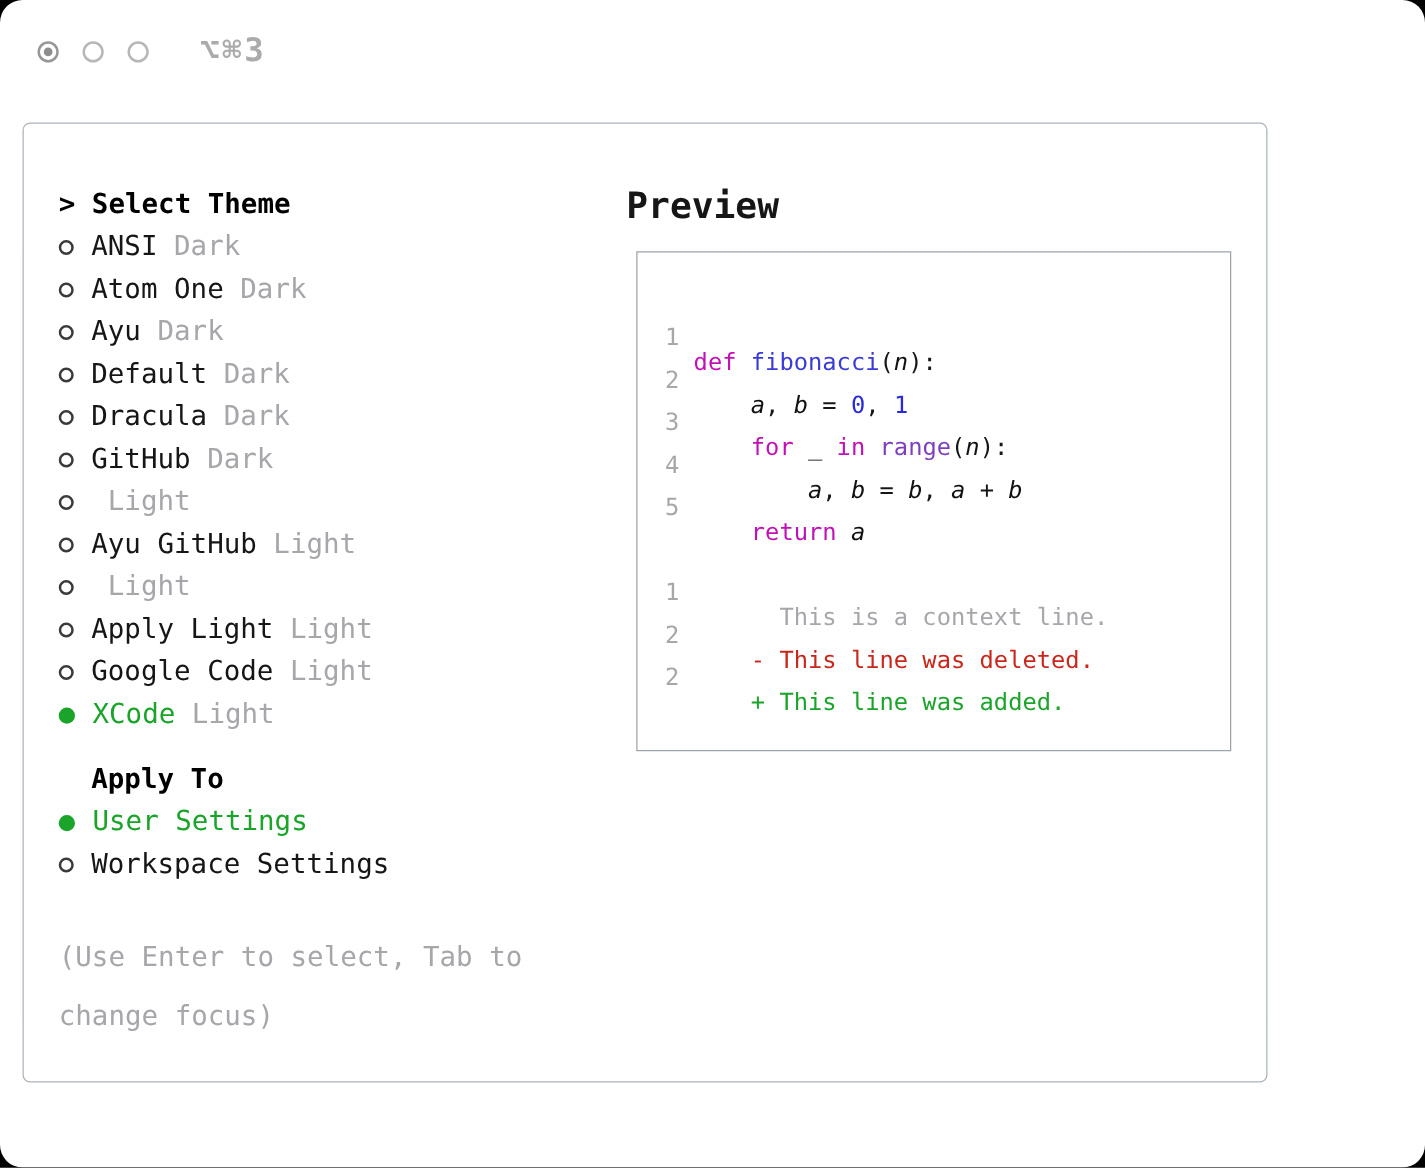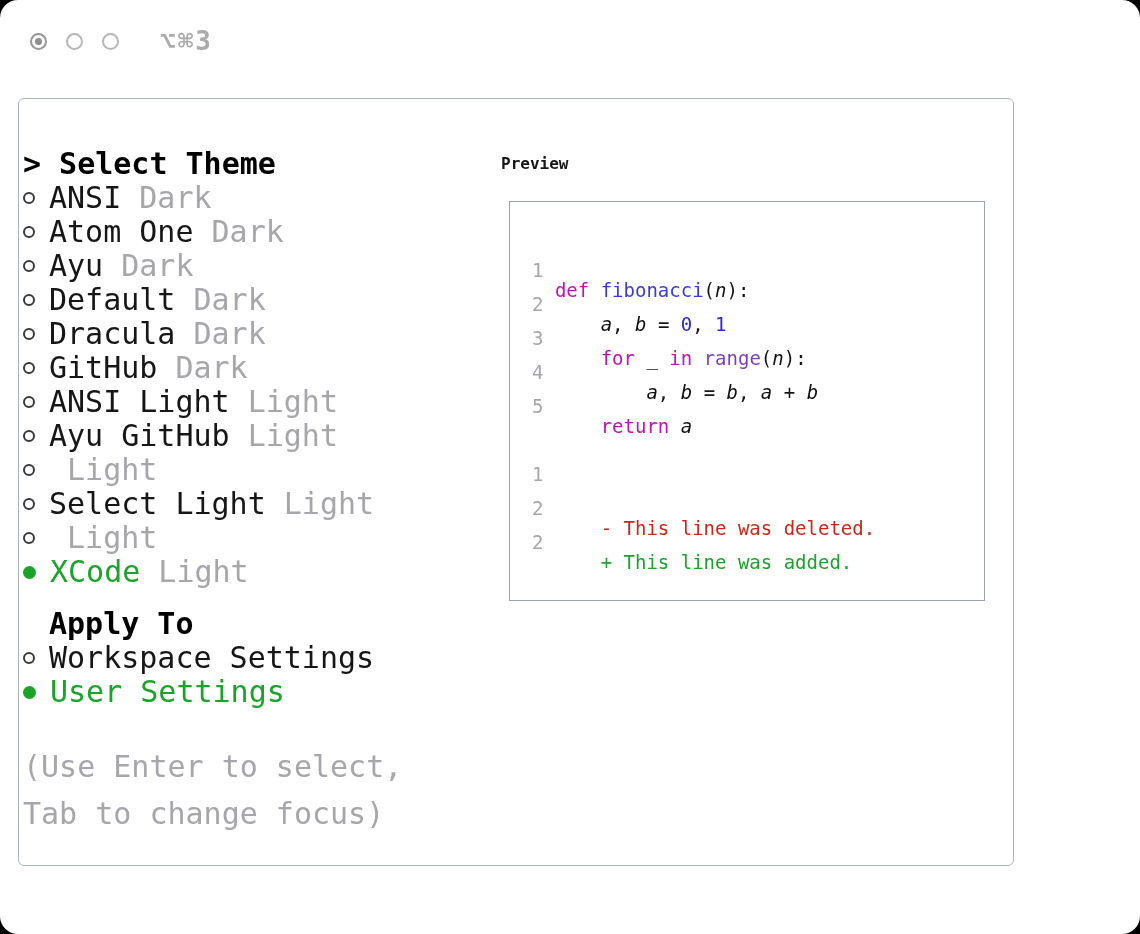--- a/index.html
+++ b/index.html
@@ -19,33 +19,33 @@
   .dot{width:17px;height:17px;border-radius:50%;border:2px solid #b7b7b7;box-sizing:border-box;
        display:inline-flex;align-items:center;justify-content:center;background:#fff;cursor:default;}
   .dot.active{border-color:#979797;}
   .dot-inner{width:7px;height:7px;border-radius:50%;background:#8e8e8e;}
   .shortcut{margin-left:22px;color:var(--c-titlebar);font-size:26px;font-weight:700;letter-spacing:2px;}
   
   .main-box{
     position:absolute; left:18px; top:98px; width:996px; height:768px;
     border:1.5px solid var(--c-border); border-radius:6px; background:#fff; box-sizing:border-box;
   }
-  .left-col{position:absolute; left:4px; top:48px; font-size:30px; line-height:34px;}
+  .left-col{position:absolute; left:28px; top:48px; font-size:22px; line-height:34px;}
   .section-title{font-weight:700; color:#000; height:34px; white-space:pre;}
   .item{height:34px; display:flex; align-items:center; cursor:pointer; white-space:pre;}
   .radio{width:12px;height:12px;border-radius:50%;border:2px solid #3a3a3a;box-sizing:border-box;
          margin-right:14px;flex:none;background:transparent;}
   .item.selected .radio{width:13px;height:13px;border:none;background:var(--c-green);}
   .item-name{color:var(--c-text);}
   .item.selected .item-name{color:var(--c-green);}
   .item-variant{color:var(--c-muted); white-space:pre;}
   .apply-title{margin-top:18px; padding-left:26px;}
   .hint{margin-top:34px; color:var(--c-muted); width:420px; line-height:47px;}
   
-  .preview-title{position:absolute; left:482px; top:48px; font-size:16px; line-height:34px; font-weight:700;}
+  .preview-title{position:absolute; left:482px; top:48px; font-size:29px; line-height:34px; font-weight:700;}
   .preview-box{
     position:absolute; left:490px; top:102px; width:476px; height:400px;
     border:1.5px solid var(--c-border2); box-sizing:border-box; background:#fff;
     font-size:19px; line-height:34px;
   }
   .code-area{padding:51px 0 0 22px;}
   .pline{height:34px; display:flex; white-space:pre;}
   .ln{color:var(--c-muted); display:inline-block; width:1ch; text-align:right; margin-right:1ch; flex:none;}
   .code{white-space:pre;margin-top:20px;}
   .diff-lines{margin-top:34px;}
@@ -95,51 +95,51 @@
 
   <div class="item">
     <span class="radio"></span><span class="item-name">Dracula</span><span class="item-variant"> Dark</span>
   </div>
 
   <div class="item">
     <span class="radio"></span><span class="item-name">GitHub</span><span class="item-variant"> Dark</span>
   </div>
 
   <div class="item">
-    <span class="radio"></span><span class="item-name">ANSI Light</span><span class="item-variant"> Light</span>
+    <span class="radio"></span><span class="item-variant"> Light</span>
   </div>
 
   <div class="item">
     <span class="radio"></span><span class="item-name">Ayu GitHub</span><span class="item-variant"> Light</span>
   </div>
 
   <div class="item">
     <span class="radio"></span><span class="item-variant"> Light</span>
   </div>
 
   <div class="item">
-    <span class="radio"></span><span class="item-name">Select Light</span><span class="item-variant"> Light</span>
+    <span class="radio"></span><span class="item-name">Apply Light</span><span class="item-variant"> Light</span>
   </div>
 
   <div class="item">
-    <span class="radio"></span><span class="item-variant"> Light</span>
+    <span class="radio"></span><span class="item-name">Google Code</span><span class="item-variant"> Light</span>
   </div>
 
   <div class="item selected">
     <span class="radio"></span><span class="item-name">XCode</span><span class="item-variant"> Light</span>
   </div>
 </div>
       <div class="section-title apply-title">Apply To</div>
       <div id="apply-list">
+  <div class="item selected">
+    <span class="radio"></span><span class="item-name">User Settings</span><span class="item-variant"></span>
+  </div>
+
   <div class="item">
     <span class="radio"></span><span class="item-name">Workspace Settings</span><span class="item-variant"></span>
-  </div>
-
-  <div class="item selected">
-    <span class="radio"></span><span class="item-name">User Settings</span><span class="item-variant"></span>
   </div>
 </div>
       <div class="hint">(Use Enter to select, Tab to change focus)</div>
     </div>
 
     <div class="preview-title">Preview</div>
     <div class="preview-box">
       <div class="code-area">
         <div id="code-block">
   <div class="pline">
@@ -157,21 +157,21 @@
   <div class="pline">
     <span class="ln">4</span><span class="code"><span>        </span><span class="tok-var">a</span><span>, </span><span class="tok-var">b</span><span> = </span><span class="tok-var">b</span><span>, </span><span class="tok-var">a</span><span> + </span><span class="tok-var">b</span></span>
   </div>
 
   <div class="pline">
     <span class="ln">5</span><span class="code"><span>    </span><span class="tok-kw">return</span><span> </span><span class="tok-var">a</span></span>
   </div>
 </div>
         <div class="diff-lines" id="diff-block">
   <div class="pline">
-    <span class="ln">1</span>
+    <span class="ln">1</span><span class="code diff-context">      This is a context line.</span>
   </div>
 
   <div class="pline">
     <span class="ln">2</span><span class="code diff-deleted">    - This line was deleted.</span>
   </div>
 
   <div class="pline">
     <span class="ln">2</span><span class="code diff-added">    + This line was added.</span>
   </div>
 </div>

